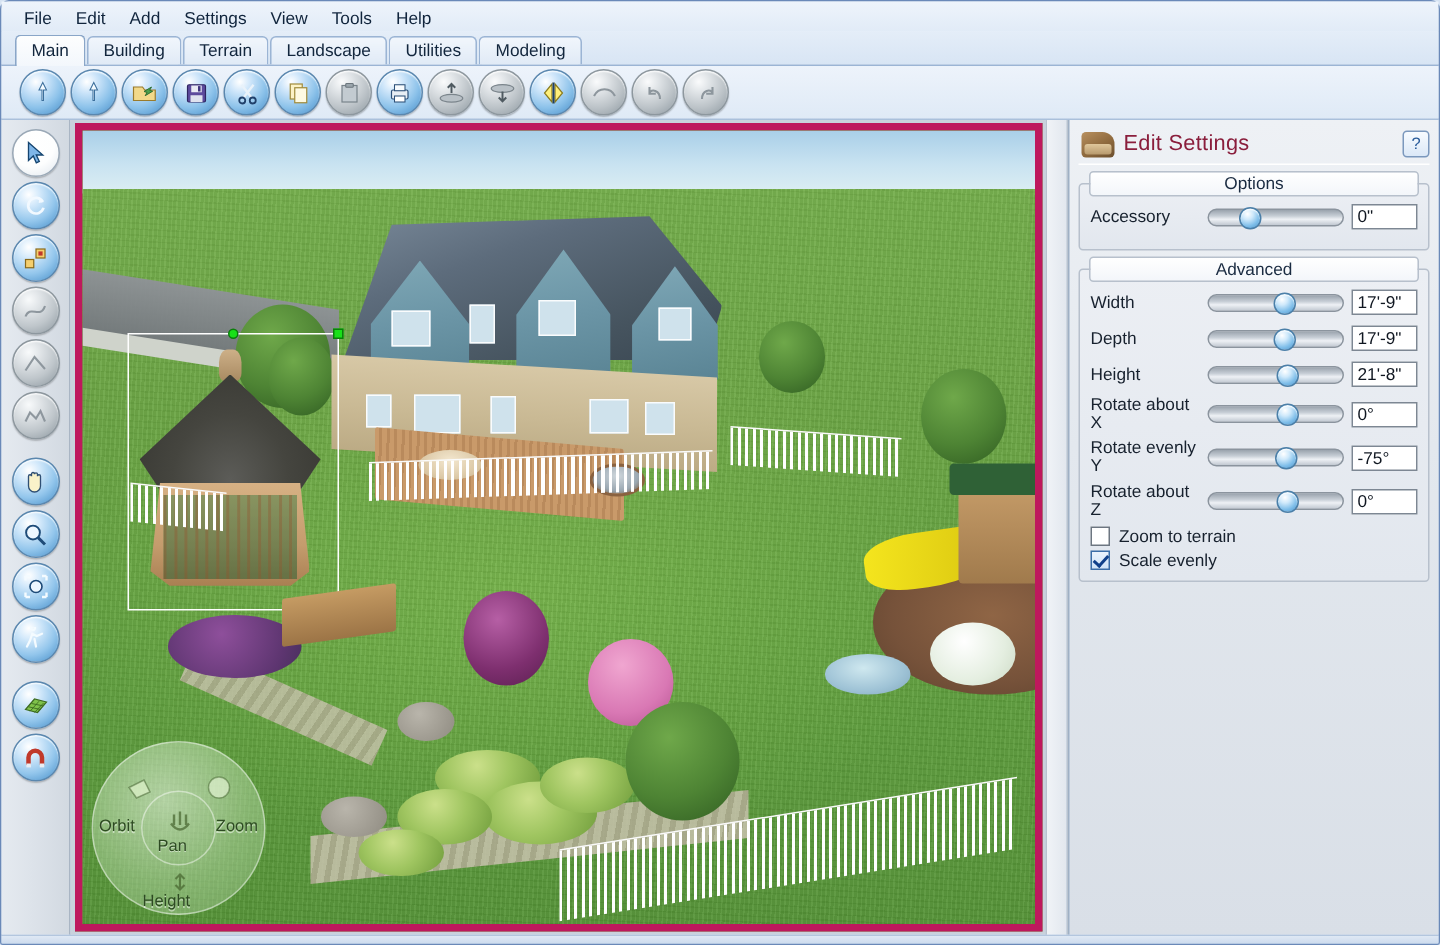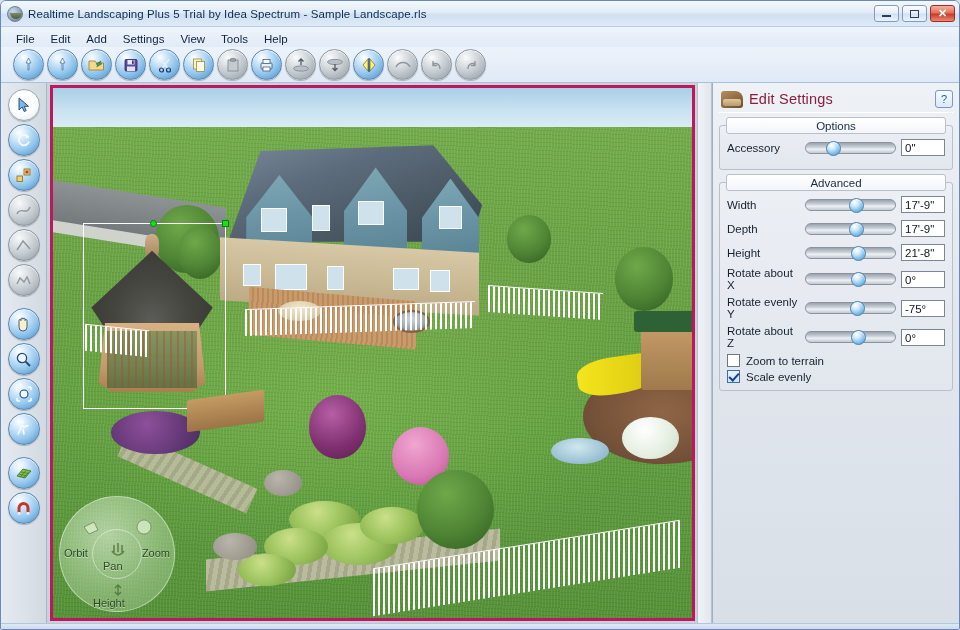--- a/index.html
+++ b/index.html
@@ -145,21 +145,21 @@
   .rbtn.spacer-gap { margin-top: 9px; }
   
   .viewport-wrap {
     flex: 1 1 auto; position: relative; min-width: 0;
     padding: 2px 2px 2px 3px;
     background: #c9d2dc;
   }
   .viewport {
     position: relative; width: 100%; height: 100%;
     overflow: hidden;
-    border: 3px solid #be185d;
+    border: 5px solid #be185d;
     background: #6da33f;
   }
   .sky {
     position: absolute; left:0; right:0; top:0; height: 8%;
     background: linear-gradient(180deg,#a9cfe8 0%,#c9e3f1 55%,#dceef3 100%);
   }
   .ground {
     position: absolute; left:0; right:0; top:7.4%; bottom:0;
     background:
       radial-gradient(ellipse 70% 50% at 45% 55%, rgba(130,190,80,.55) 0%, rgba(0,0,0,0) 70%),
@@ -416,44 +416,39 @@
     height: 6px; flex: 0 0 6px;
     background: linear-gradient(180deg,#dfe8f4,#cddcee);
     border-top:1px solid #b3c6de;
   }
 </style>
 </head>
 <body>
 
 <div class="app-window">
 
-  <div class="titlebar">
-    <div class="app-icon"></div>
-    <div class="title-text">Realtime Landscaping Plus 5 Trial by Idea Spectrum - Sample Landscape.rls</div>
-    <div class="win-buttons">
-      <div class="win-btn">
-          <span class="glyph-min"></span>
-        </div>
-      <div class="win-btn">
-          <span class="glyph-max"></span>
-        </div>
-      <div class="win-btn close">✕</div>
-    </div>
-  </div>
 
   <div class="menubar">
     <div class="menu-item">File</div>
     <div class="menu-item">Edit</div>
     <div class="menu-item">Add</div>
     <div class="menu-item">Settings</div>
     <div class="menu-item">View</div>
     <div class="menu-item">Tools</div>
     <div class="menu-item">Help</div>
   </div>
 
+  <div class="tabstrip">
+    <div class="tab active">Main</div>
+    <div class="tab">Building</div>
+    <div class="tab">Terrain</div>
+    <div class="tab">Landscape</div>
+    <div class="tab">Utilities</div>
+    <div class="tab">Modeling</div>
+  </div>
 
   <div class="toolbar">
     <div class="tbtn">
       <svg width="17" height="17" viewBox="0 0 17 17">
           <path d="M8.5 2 L6 7 L8 7 L8 14 L9 14 L9 7 L11 7 Z" fill="#f4fbff" stroke="#3c6f9c" stroke-width=".7"></path>
         </svg>
     </div>
     <div class="tbtn">
       <svg width="17" height="17" viewBox="0 0 17 17">
           <path d="M8.5 2 L6 7 L8 7 L8 14 L9 14 L9 7 L11 7 Z" fill="#f4fbff" stroke="#3c6f9c" stroke-width=".7"></path>

